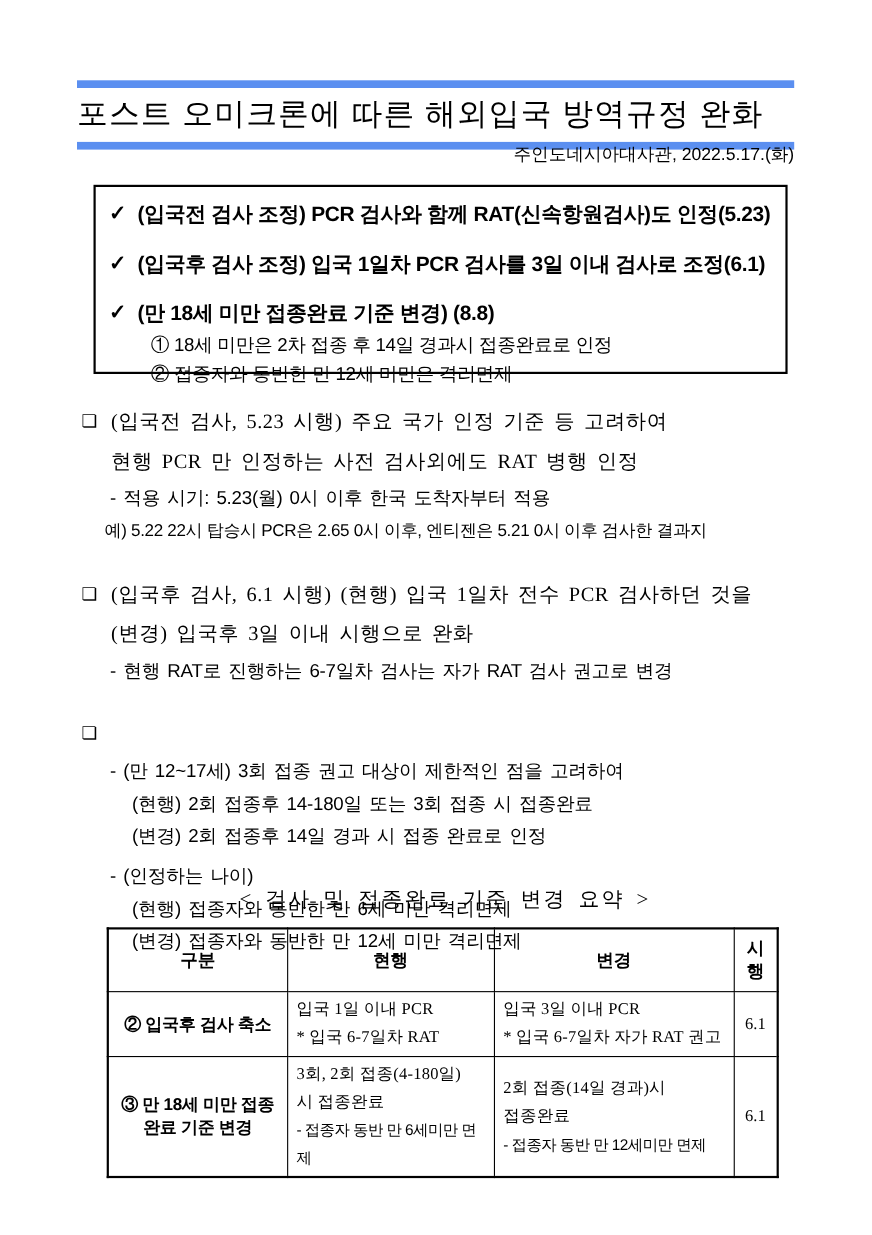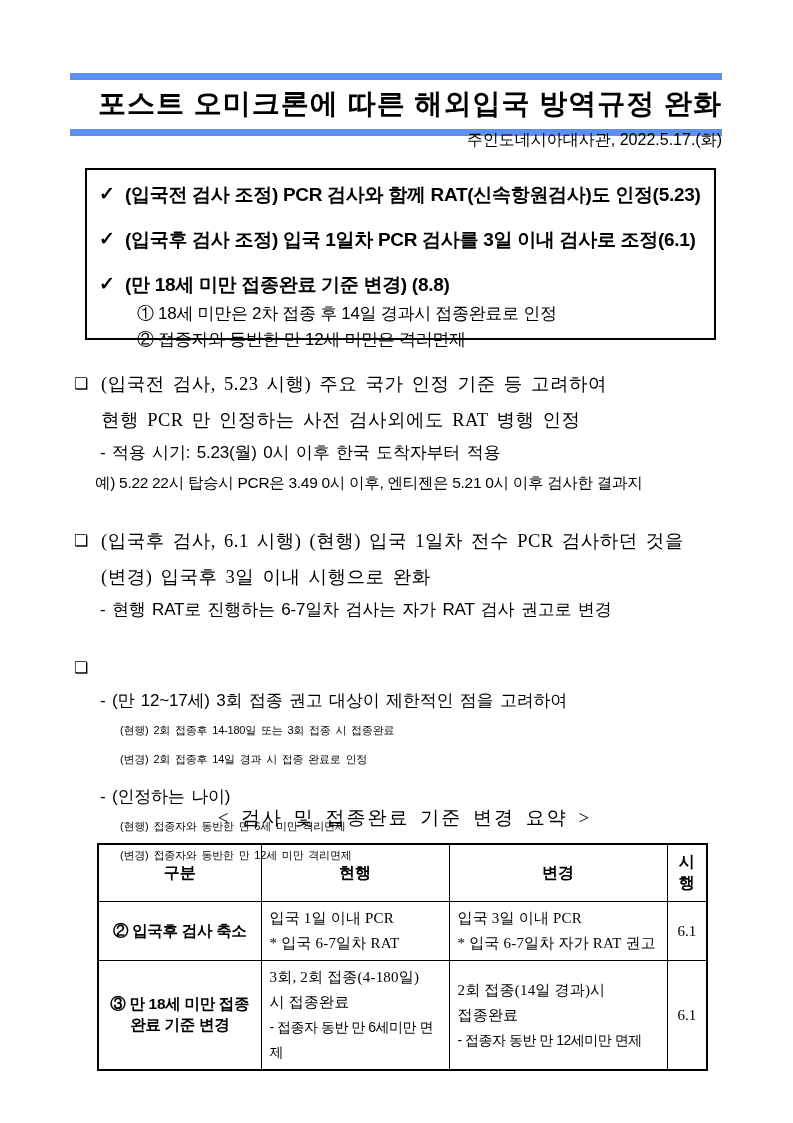--- a/index.html
+++ b/index.html
@@ -9,22 +9,22 @@
     width:793px; height:1123px;
     background:#ffffff;
     font-family:"Liberation Sans", sans-serif;
     color:#000;
     overflow:hidden;
   }
   
   .header { position:absolute; left:70px; top:73px; width:652px; }
   .accent-bar { height:7px; background:#5b8ff0; }
   .page-title {
-    text-align:right;
-    font-size:28px; font-weight:bold;
+    text-align:left;
+    font-size:28px; font-weight:normal;
     letter-spacing:1px;
     padding:5px 0 6px 0;
     font-family:"Liberation Sans", sans-serif;
   }
   .byline {
     position:absolute; right:71px; top:130px;
     font-size:16px; letter-spacing:0px;
   }
   
   .highlight-box {
@@ -57,21 +57,21 @@
   .sec-line .bullet { width:27px; flex:0 0 27px; font-size:16px; font-family:"Liberation Sans", sans-serif; }
   .sec-line.cont { padding-left:27px; }
   .dash-line {
     font-family:"Liberation Sans", sans-serif;
     font-size:17px; line-height:30px;
     letter-spacing:-0.2px; word-spacing:2px;
     margin-left:26px;
   }
   .sub-line {
     font-family:"Liberation Sans", sans-serif;
-    font-size:11px; line-height:29px;
+    font-size:17px; line-height:29px;
     letter-spacing:-0.2px; word-spacing:2px;
     margin-left:46px;
   }
   .ex-line {
     font-family:"Liberation Sans", sans-serif;
     font-size:15.5px; line-height:30px;
     letter-spacing:-0.3px;
     margin-left:21px;
   }
   
@@ -150,21 +150,21 @@
 
   <div class="body-area">
 
     <div class="sec">
       <div class="sec-line">
         <span class="bullet">❏</span>
         <span>(입국전 검사, 5.23 시행) 주요 국가 인정 기준 등 고려하여</span>
       </div>
       <div class="sec-line cont">현행 PCR 만 인정하는 사전 검사외에도 RAT 병행 인정</div>
       <div class="dash-line">- 적용 시기: 5.23(월) 0시 이후 한국 도착자부터 적용</div>
-      <div class="ex-line">예) 5.22 22시 탑승시 PCR은 3.49 0시 이후, 엔티젠은 5.21 0시 이후 검사한 결과지</div>
+      <div class="ex-line">예) 5.22 22시 탑승시 PCR은 2.65 0시 이후, 엔티젠은 5.21 0시 이후 검사한 결과지</div>
     </div>
 
     <div class="sec">
       <div class="sec-line">
         <span class="bullet">❏</span>
         <span>(입국후 검사, 6.1 시행) (현행) 입국 1일차 전수 PCR 검사하던 것을</span>
       </div>
       <div class="sec-line cont">(변경) 입국후 3일 이내 시행으로 완화</div>
       <div class="dash-line">- 현행 RAT로 진행하는 6-7일차 검사는 자가 RAT 검사 권고로 변경</div>
     </div>

